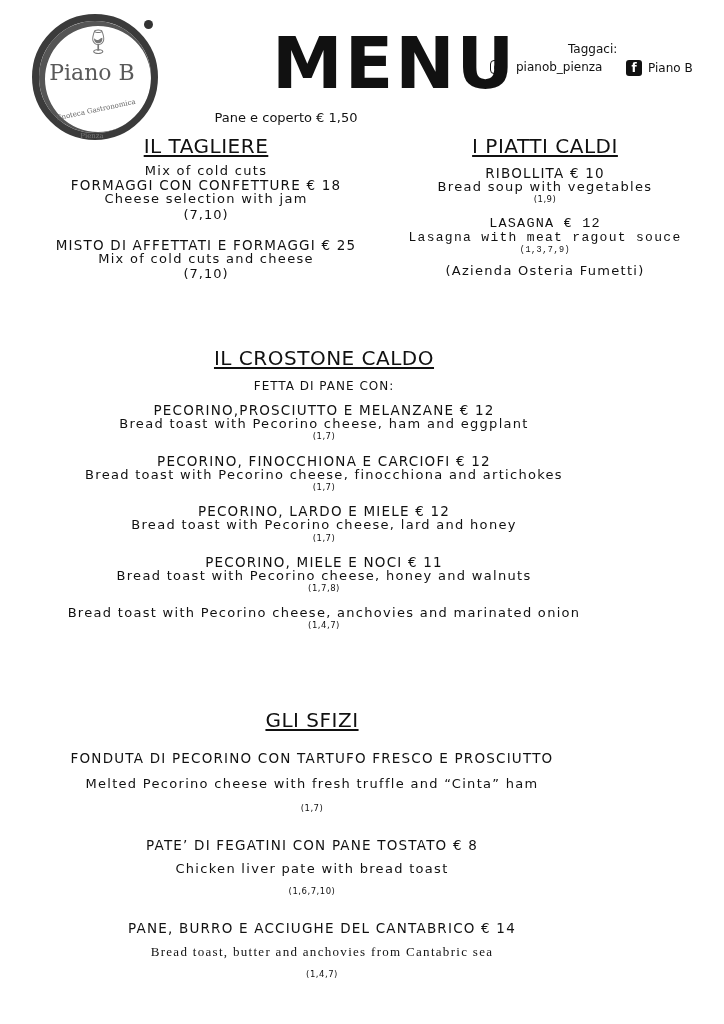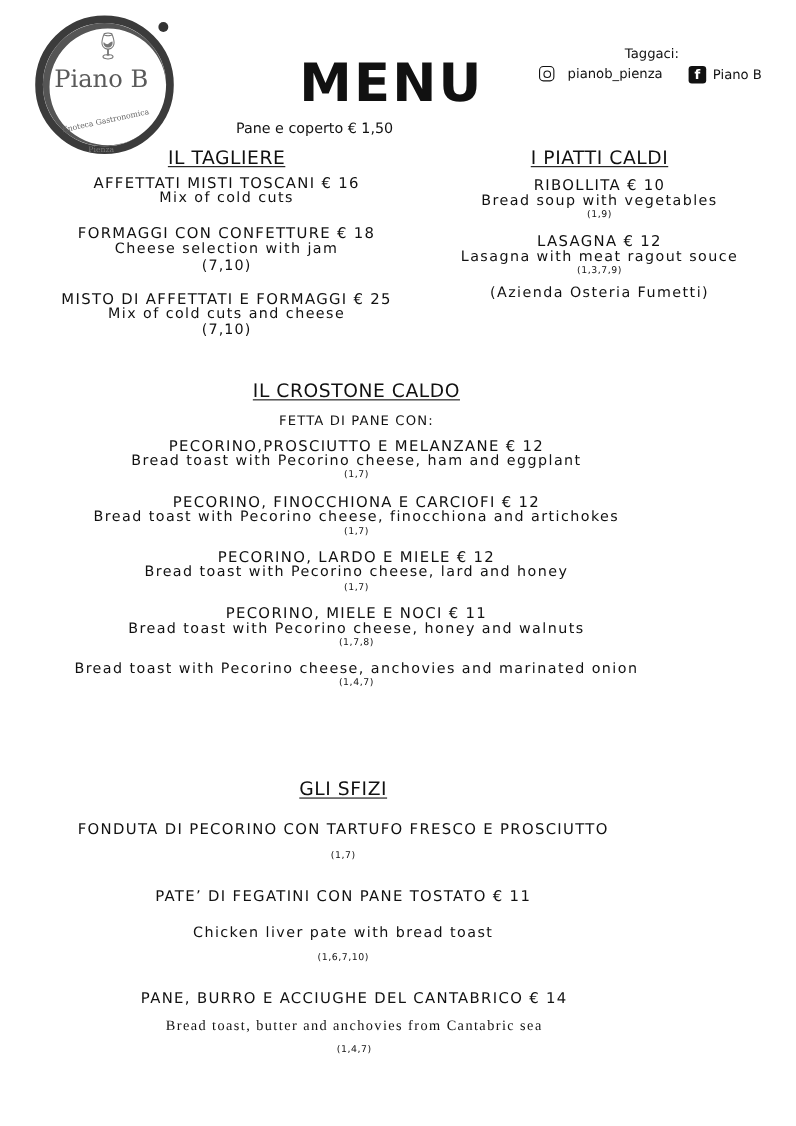--- a/index.html
+++ b/index.html
@@ -6,28 +6,28 @@
   body { width:724px; height:1024px; position:relative; overflow:hidden; color:#111; font-family:"DejaVu Sans", sans-serif; }
   .abs { position:absolute; }
   .c { text-align:center; white-space:nowrap; }
   .logo { left:26px; top:8px; width:132px; height:132px; }
   .logo .ring { position:absolute; left:6px; top:6px; width:112px; height:112px; border-radius:50%; border:7px solid #3b3b3b; box-shadow: 3px 2px 0 3px #555 inset; }
   .logo .name { position:absolute; left:0; width:132px; top:52px; text-align:center; font-family:"DejaVu Serif", serif; font-size:22px; color:#5a5a5a; }
   .logo .sub { position:absolute; left:20px; width:100px; top:98px; text-align:center; font-family:"DejaVu Serif", serif; font-size:7px; color:#666; transform:rotate(-12deg); }
   .logo .town { position:absolute; left:0; width:132px; top:124px; text-align:center; font-family:"DejaVu Serif", serif; font-size:7px; color:#777; }
   .logo .glass { position:absolute; left:57px; top:20px; font-size:24px; color:#777; }
   .logo .dot { position:absolute; left:118px; top:12px; width:9px; height:9px; border-radius:50%; background:#333; }
-  .title { left:272px; top:28px; font-family:"DejaVu Sans", sans-serif; font-weight:bold; font-size:48px; letter-spacing:2px; line-height:1;margin-top:24px; }
+  .title { left:272px; top:28px; font-family:"DejaVu Sans", sans-serif; font-weight:bold; font-size:71px; letter-spacing:2px; line-height:1; }
   .social-label { left:568px; top:42px; font-size:12px; }
   .social { top:60px; font-size:12px; display:flex; align-items:center; gap:6px; }
   .ig { width:14px; height:14px; border:1.6px solid #111; border-radius:4px; position:relative; box-sizing:border-box; }
   .ig::after { content:""; position:absolute; left:3px; top:3px; width:5px; height:5px; border:1.5px solid #111; border-radius:50%; }
   .fb { width:16px; height:16px; background:#111; color:#fff; border-radius:3px; font-weight:bold; font-size:12px; text-align:center; line-height:17px; }
   .coperto { left:0; width:572px; top:110px; font-size:13px; }
-  .h { font-size:17px; text-decoration:underline; text-underline-offset:2px; letter-spacing:0.5px; }
+  .h { font-size:20px; text-decoration:underline; text-underline-offset:2px; letter-spacing:0.5px; }
   .item { font-size:13.5px; letter-spacing:1.2px; line-height:1.05; }
   .desc { font-size:13px; letter-spacing:1.3px; line-height:1.1; }
   .alg { font-size:8.5px; letter-spacing:0.5px; line-height:1.2; }
   .alg-big { font-size:13px; letter-spacing:1px; }
   .block { text-align:center; white-space:nowrap; }
 </style>
 </head>
 <body>
 
 <div class="abs logo">
@@ -49,43 +49,42 @@
 <div class="abs social" style="left:626px;">
   <span class="fb">f</span>
   <span>Piano B</span>
 </div>
 
 <div class="abs c coperto">Pane e coperto € 1,50</div>
 
 <div class="abs block" style="left:0; width:412px; top:134px;">
   <div class="h">IL TAGLIERE</div>
   <div style="margin-top:6px;">
-    <div class="item">AFFETTATI MISTI TOSCANI € 16</div>
     <div class="desc">Mix of cold cuts</div>
   </div>
-  <div style="margin-top:17px;">
+  <div style="margin-top:0;">
     <div class="item">FORMAGGI CON CONFETTURE € 18</div>
     <div class="desc">Cheese selection with jam</div>
     <div class="alg-big">(7,10)</div>
   </div>
   <div style="margin-top:16px;">
     <div class="item">MISTO DI AFFETTATI E FORMAGGI € 25</div>
     <div class="desc">Mix of cold cuts and cheese</div>
     <div class="alg-big">(7,10)</div>
   </div>
 </div>
 
 <div class="abs block" style="left:390px; width:310px; top:134px;">
   <div class="h">I PIATTI CALDI</div>
   <div style="margin-top:8px;">
     <div class="item">RIBOLLITA € 10</div>
     <div class="desc">Bread soup with vegetables</div>
     <div class="alg">(1,9)</div>
   </div>
-  <div style="margin-top:12px;">
+  <div style="margin-top:12px;font-family:Liberation Mono, monospace;">
     <div class="item">LASAGNA € 12</div>
     <div class="desc">Lasagna with meat ragout souce</div>
     <div class="alg">(1,3,7,9)</div>
   </div>
   <div class="desc" style="margin-top:9px;">(Azienda Osteria Fumetti)</div>
 </div>
 
 <div class="abs block" style="left:0; width:648px; top:346px;">
   <div class="h">IL CROSTONE CALDO</div>
   <div style="margin-top:9px; font-size:12px; letter-spacing:1px;">FETTA DI PANE CON:</div>
@@ -112,25 +111,26 @@
   <div style="margin-top:12px;">
     <div class="desc">Bread toast with Pecorino cheese, anchovies and marinated onion</div>
     <div class="alg">(1,4,7)</div>
   </div>
 </div>
 
 <div class="abs block" style="left:0; width:624px; top:708px;">
   <div class="h">GLI SFIZI</div>
   <div style="margin-top:14px;">
     <div class="item" style="line-height:25px;">FONDUTA DI PECORINO CON TARTUFO FRESCO E PROSCIUTTO</div>
+    <div class="desc" style="line-height:26px;">Melted Pecorino cheese with fresh truffle and “Cinta” ham</div>
     <div class="alg" style="line-height:22px;">(1,7)</div>
   </div>
   <div style="margin-top:14px;">
-    <div class="item" style="line-height:25px;">PATE’ DI FEGATINI CON PANE TOSTATO € 11</div>
-    <div class="desc" style="line-height:22px;margin-top:10px;">Chicken liver pate with bread toast</div>
+    <div class="item" style="line-height:25px;">PATE’ DI FEGATINI CON PANE TOSTATO € 8</div>
+    <div class="desc" style="line-height:22px;">Chicken liver pate with bread toast</div>
     <div class="alg" style="line-height:22px;">(1,6,7,10)</div>
   </div>
   <div style="margin-top:14px;margin-left:20px;">
     <div class="item" style="line-height:25px;">PANE, BURRO E ACCIUGHE DEL CANTABRICO € 14</div>
     <div class="desc" style="line-height:22px;font-family:Liberation Serif, serif;">Bread toast, butter and anchovies from Cantabric sea</div>
     <div class="alg" style="line-height:22px;">(1,4,7)</div>
   </div>
 </div>
 
 </body></html>

